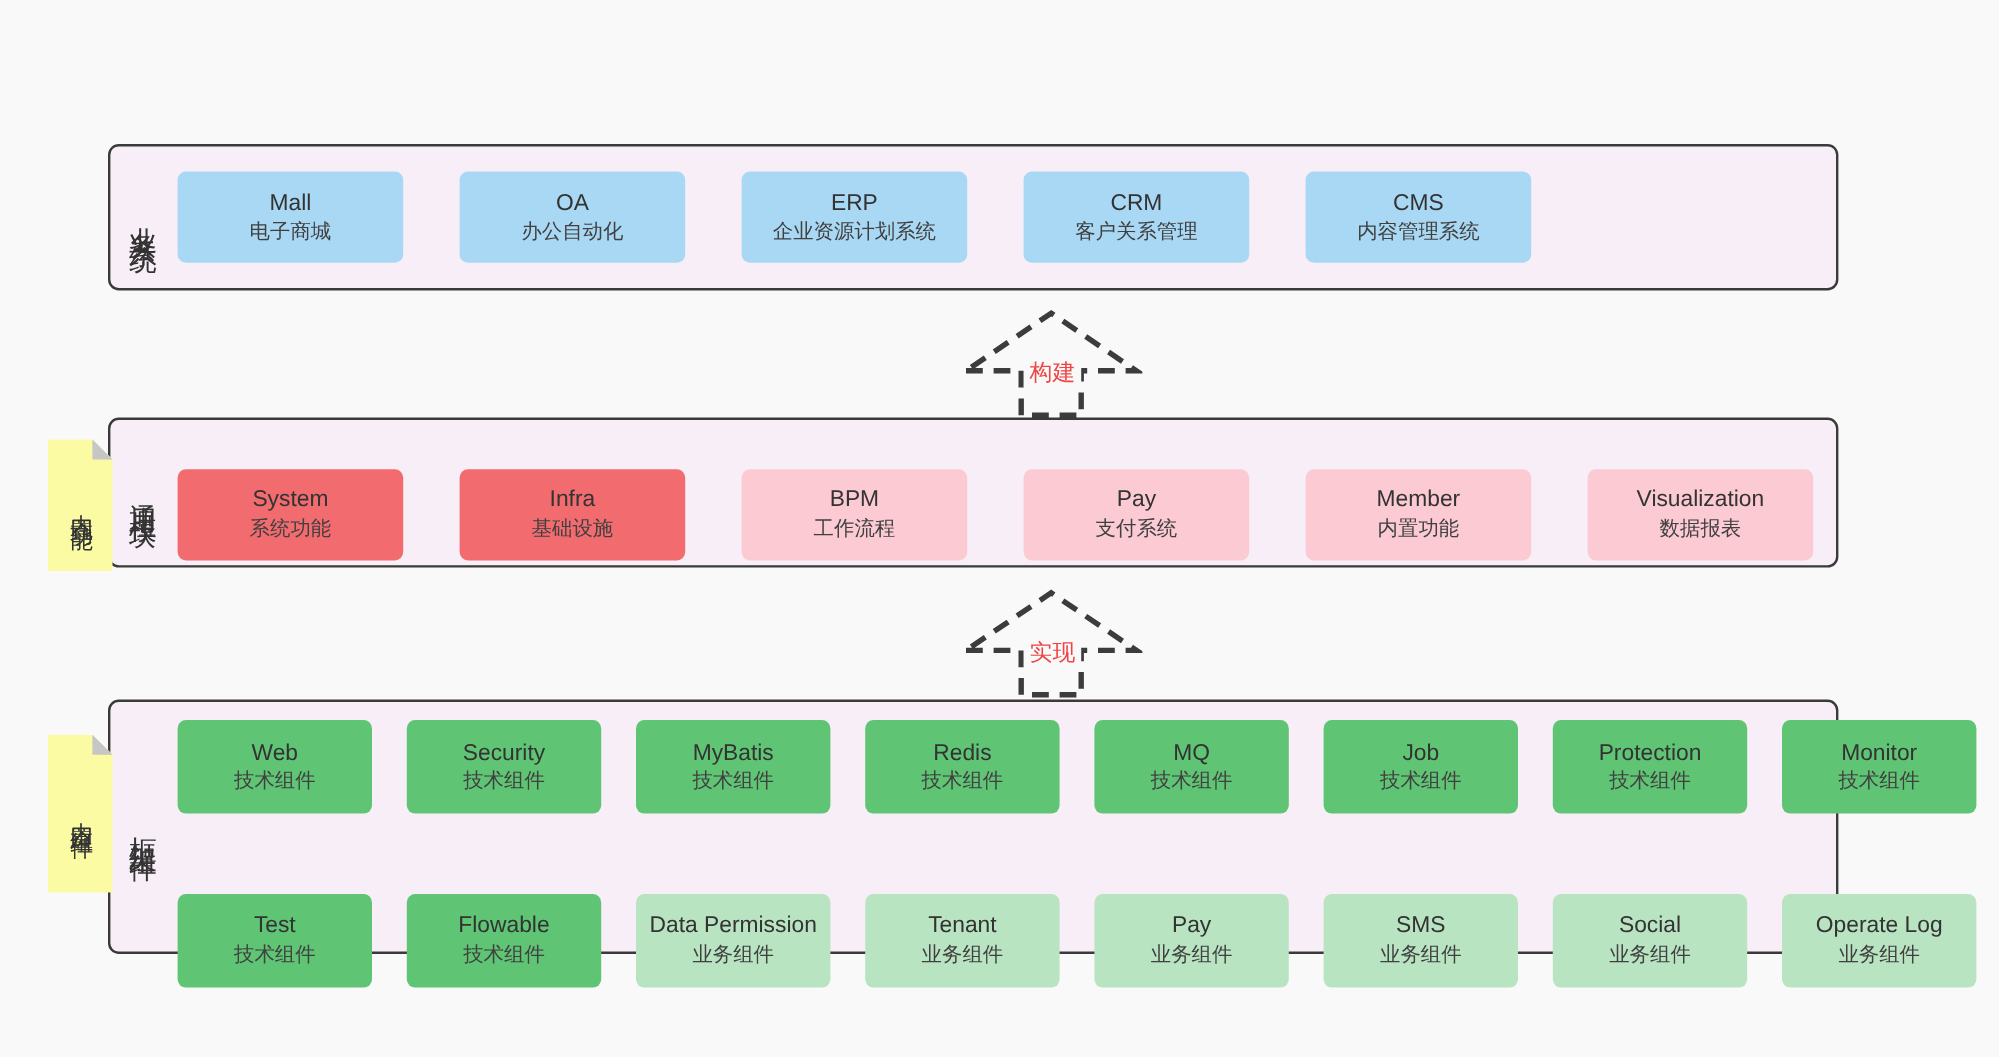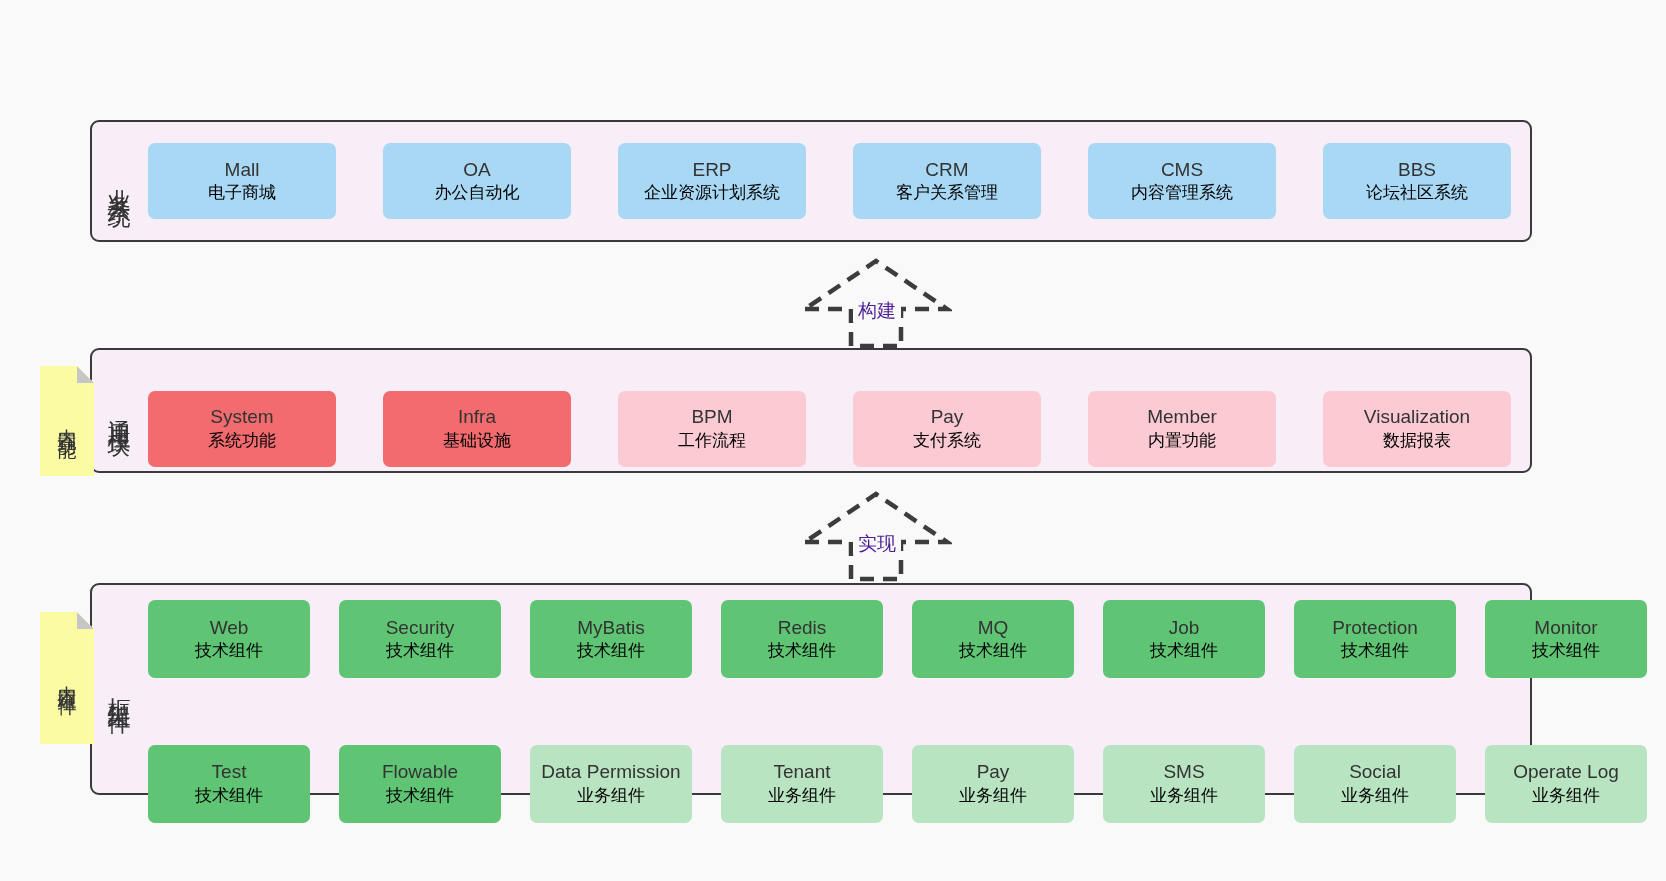--- a/index.html
+++ b/index.html
@@ -26,41 +26,41 @@
   }
   .boxes-8{gap:29px;}
   .box{
     box-sizing:border-box;display:flex;flex-direction:column;align-items:center;
     justify-content:center;border-radius:7px;text-align:center;
     padding:2px 8px;line-height:1.3;
   }
   .w188{width:188px;height:76px;flex:0 0 auto;}
   .w145{width:162px;height:78px;flex:0 0 auto;}
   .box-title{font-size:19px;color:#333;}
-  .box-sub{font-size:17px;color:#000000;}
+  .box-sub{font-size:17px;color:#404040;}
   .blue{background:#a9d8f4;}
   .red{background:#f26b6e;}
   .pink{background:#fbcad3;}
   .green{background:#5fc574;}
   .green-light{background:#b9e4c2;}
   .note{
     position:absolute;left:40px;width:54px;background:#fbfba3;z-index:3;
     display:flex;align-items:center;justify-content:center;
     clip-path:polygon(0 0,calc(100% - 17px) 0,100% 17px,100% 100%,0 100%);
   }
   .note::after{
     content:"";position:absolute;top:0;right:0;width:0;height:0;
     border-left:17px solid #c6c6c6;border-top:17px solid transparent;
   }
   .note .v{font-size:19px;letter-spacing:4px;}
   .arrow{position:absolute;width:150px;height:96px;}
   .arrow svg{position:absolute;left:0;top:0;}
   .arrow-label{position:absolute;left:0;right:0;top:44px;text-align:center;}
   .arrow-label span{
-    background:#f9f9f9;padding:1px 5px;font-size:19px;color:#4c1d95;
+    background:#f9f9f9;padding:1px 5px;font-size:19px;color:#ef4444;
   }
 </style>
 </head>
 <body>
 
 <div class="canvas">
 
   <div class="panel" style="top:120px;height:122px;">
     <div class="panel-side">
       <span class="v">业务系统</span>
@@ -78,24 +78,20 @@
         <div class="box-title">ERP</div>
         <div class="box-sub">企业资源计划系统</div>
       </div>
       <div class="box blue w188">
         <div class="box-title">CRM</div>
         <div class="box-sub">客户关系管理</div>
       </div>
       <div class="box blue w188">
         <div class="box-title">CMS</div>
         <div class="box-sub">内容管理系统</div>
-      </div>
-      <div class="box blue w188">
-        <div class="box-title">BBS</div>
-        <div class="box-sub">论坛社区系统</div>
       </div>
     </div>
   </div>
 
   <div class="arrow" style="left:802px;top:254px;">
     <svg width="150" height="96" viewBox="0 0 150 96">
       <path d="M 3 55 L 49 55 L 49 92 L 99 92 L 99 55 L 145 55 L 74 7 Z" fill="none" stroke="#3c3c3c" stroke-width="4.5" stroke-dasharray="14 9"></path>
     </svg>
     <div class="arrow-label">
       <span>构建</span>

